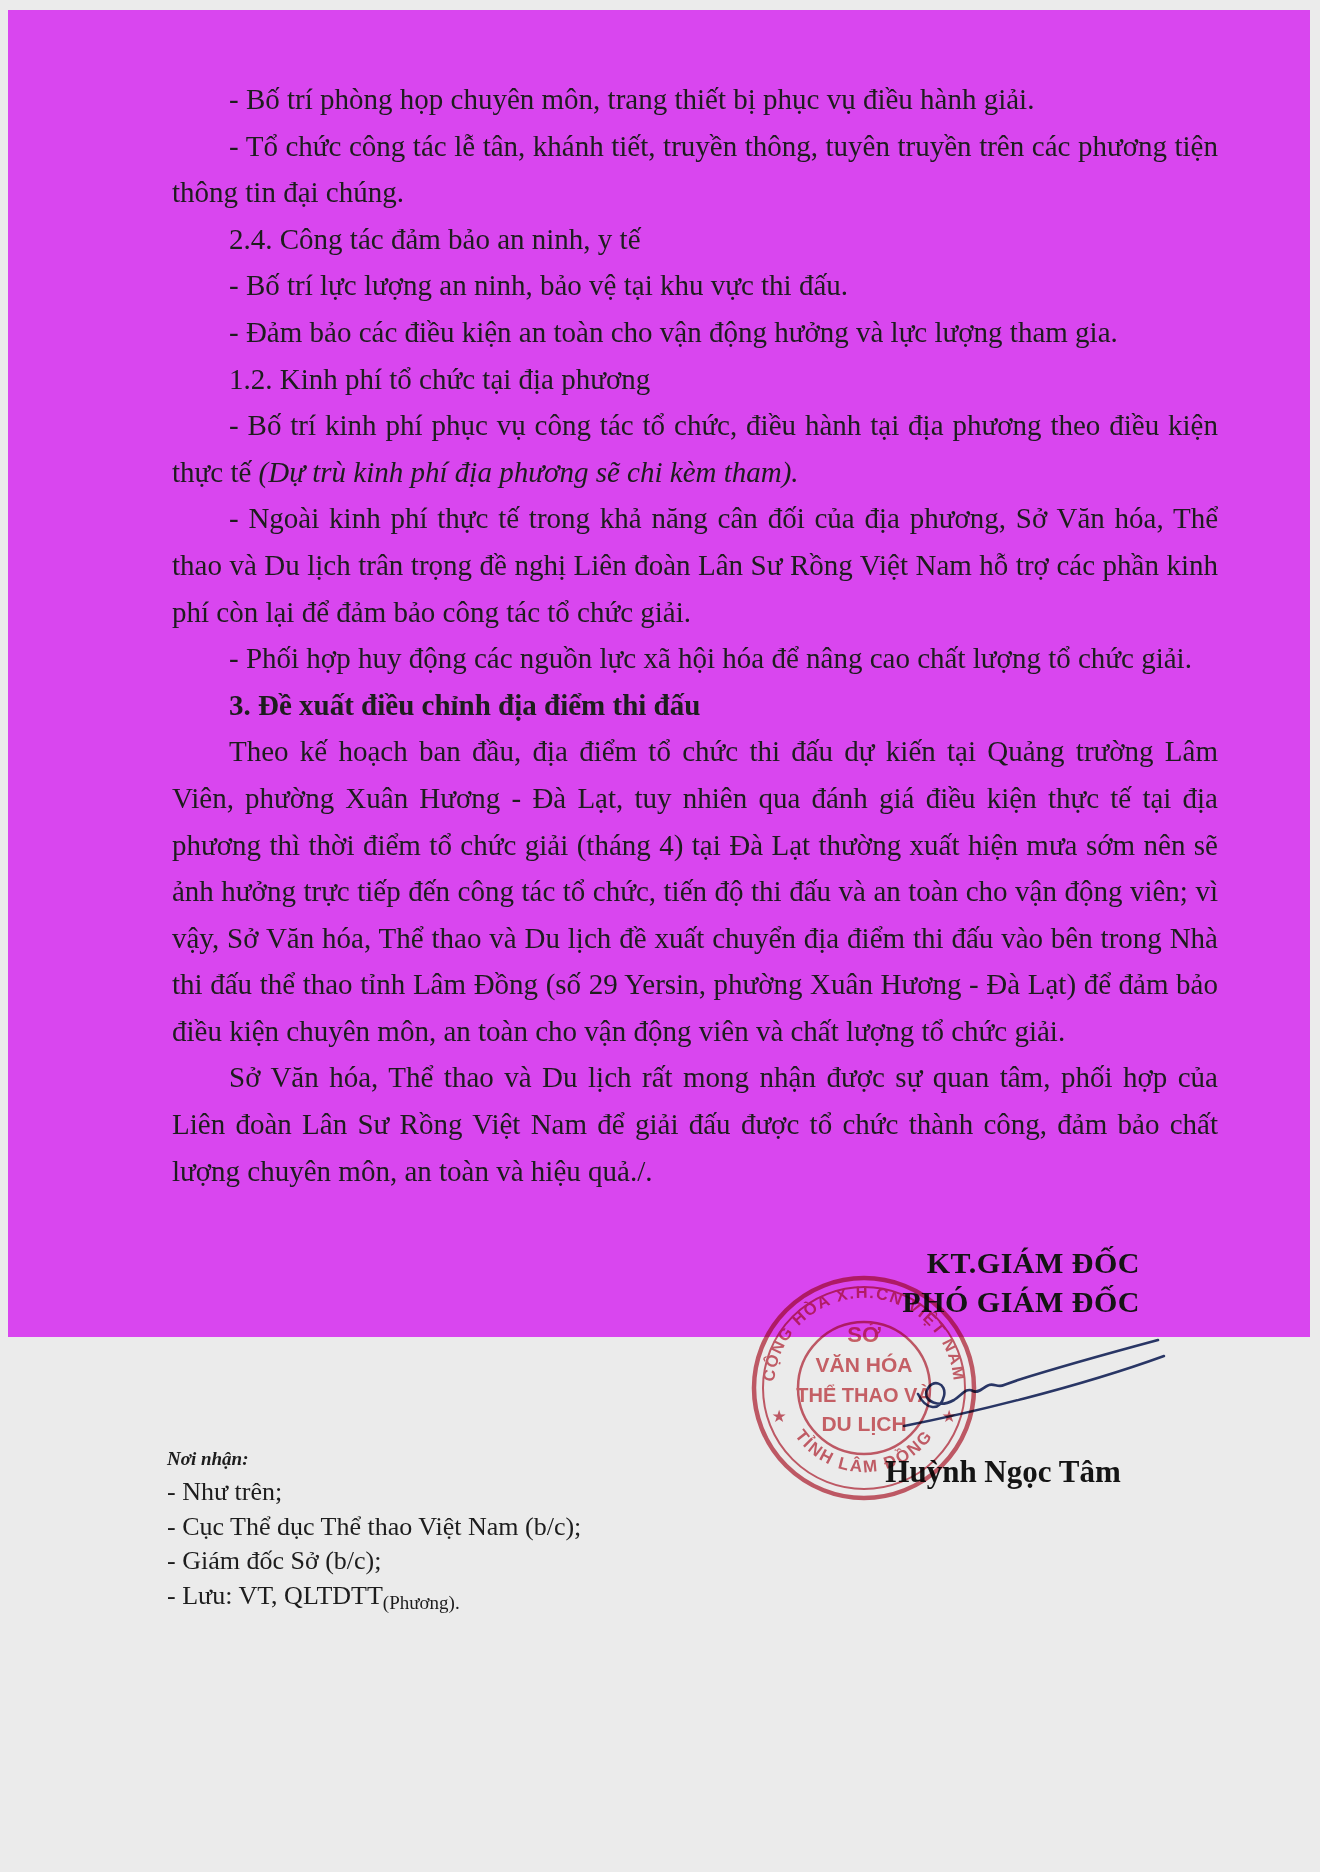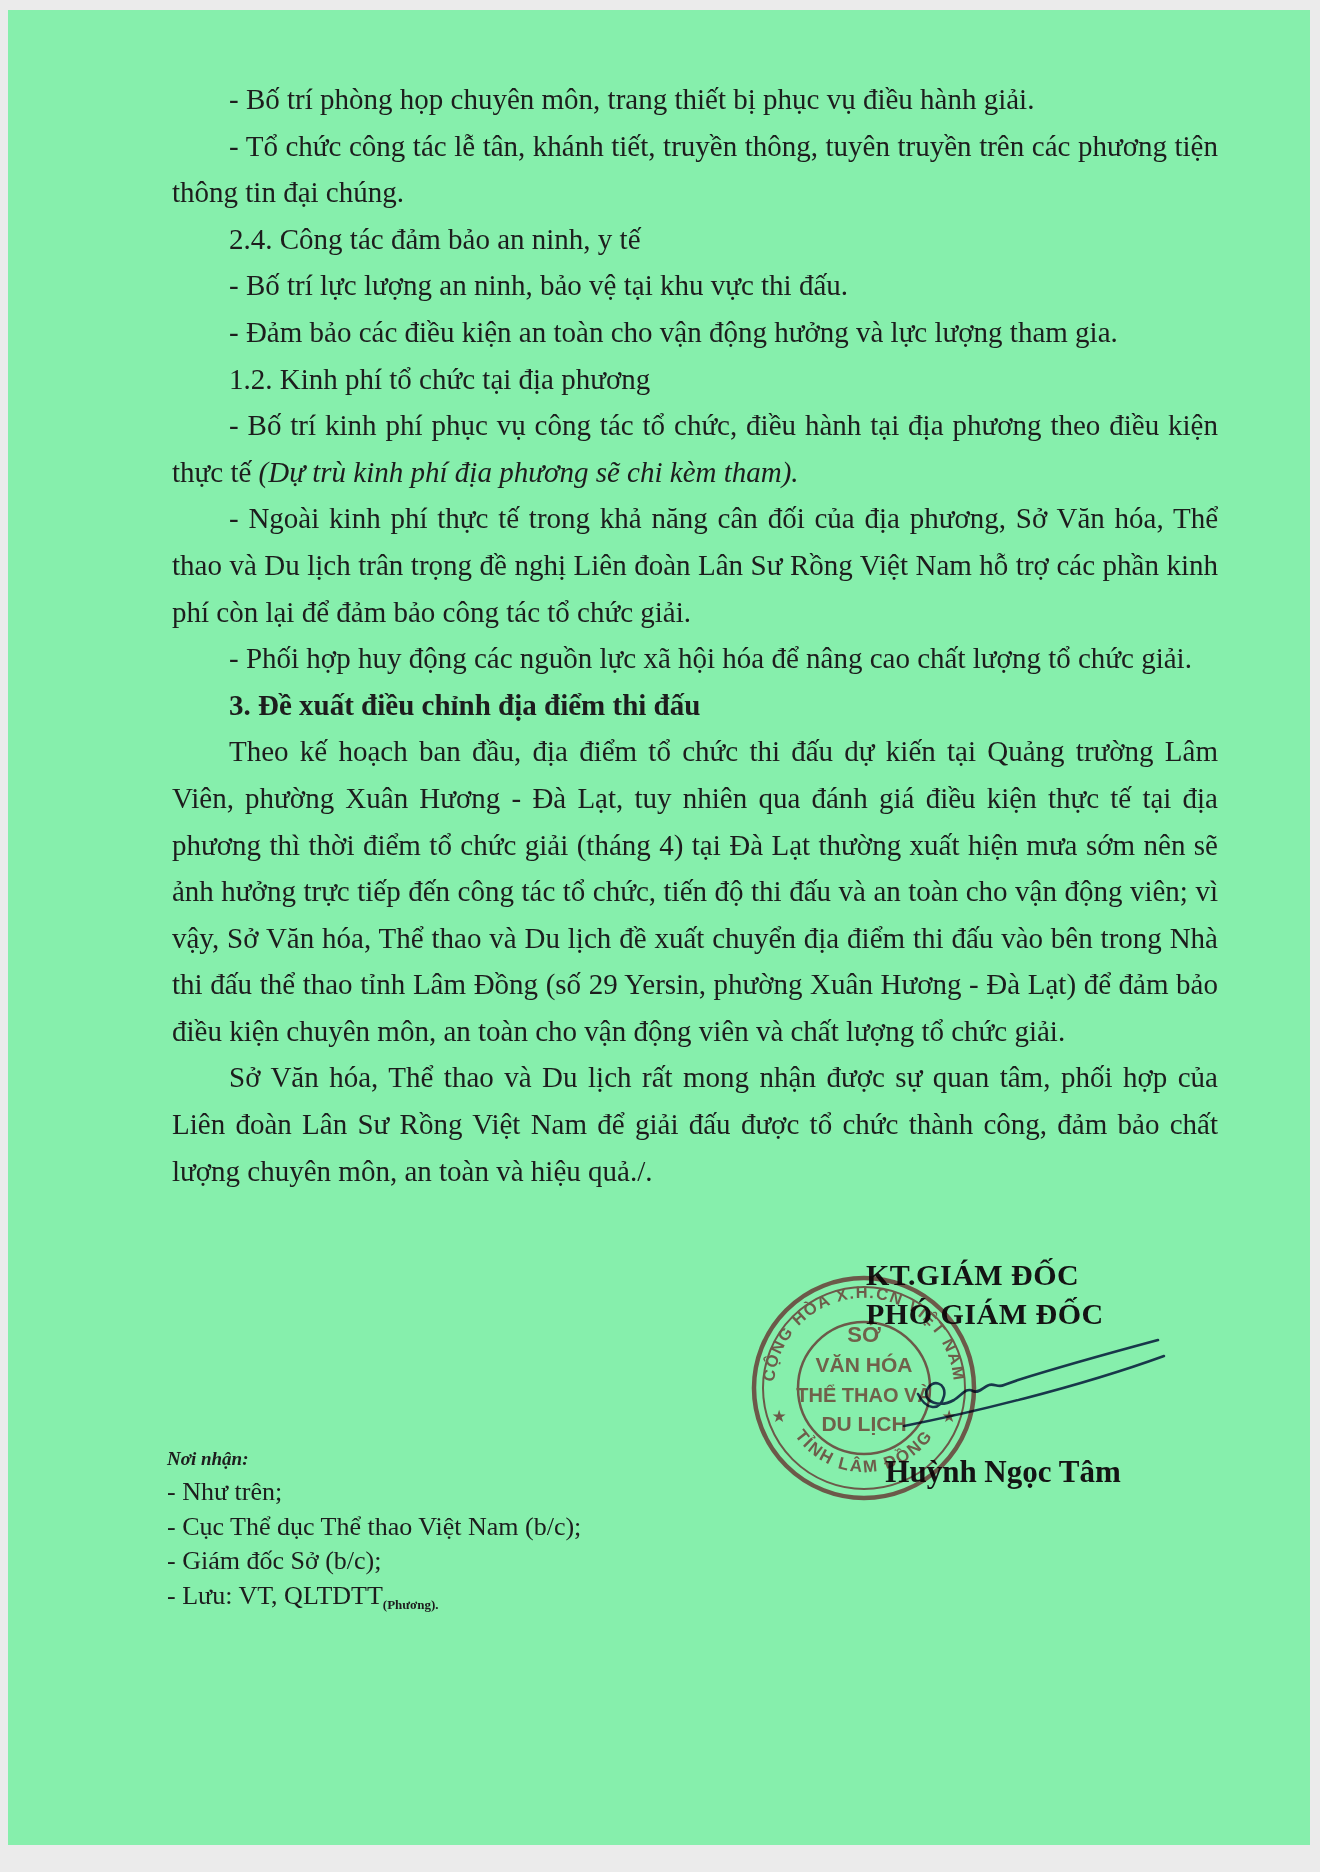--- a/index.html
+++ b/index.html
@@ -3,22 +3,22 @@
 <meta charset="utf-8">
 <style>
   html,body{margin:0;padding:0;}
   body{
     width:1320px;height:1872px;position:relative;
     background:#ebebeb;
     font-family:"Liberation Serif", serif;
     overflow:hidden;
   }
   .page{
-    position:absolute;left:8px;top:10px;width:1302px;height:1835px;
-    background:#86efac;
+    position:absolute;left:8px;top:10px;width:1302px;height:1327px;
+    background:#d946ef;
   }
   
   .main-text{
     position:absolute;left:164px;top:66px;width:1046px;
     font-size:29px;line-height:46.6px;color:#1d1d1d;
     text-align:justify;
   }
   .main-text p{margin:0;text-indent:57px;}
   .main-text p.h3{font-weight:bold;}
   .main-text i{font-style:italic;}
@@ -27,28 +27,28 @@
   .recipients{
     position:absolute;left:159px;top:1384px;width:560px;color:#1d1d1d;
   }
   .recipients .label{
     font-weight:bold;font-style:italic;font-size:19px;line-height:33px;margin-top:48px;
   }
   .recipients .item{
     font-size:26px;line-height:34.6px;
   }
   .recipients .sub{
-    font-size:13px;vertical-align:-5px;font-weight:bold;
+    font-size:19px;vertical-align:-5px;
   }
 
   
   .closing{
     position:absolute;left:858px;top:1233px;width:274px;
-    text-align:left;font-weight:bold;font-size:30px;line-height:39px;
-    color:#141414;letter-spacing:.5px;margin-top:12px;
+    text-align:right;font-weight:bold;font-size:30px;line-height:39px;
+    color:#141414;letter-spacing:.5px;
   }
   .signer{
     position:absolute;left:858px;top:1444px;width:274px;
     text-align:center;font-weight:bold;font-size:31px;color:#141414;
   }
 
   
   .stamp{
     position:absolute;left:740px;top:1262px;width:232px;height:232px;
     mix-blend-mode:multiply;opacity:.92;

